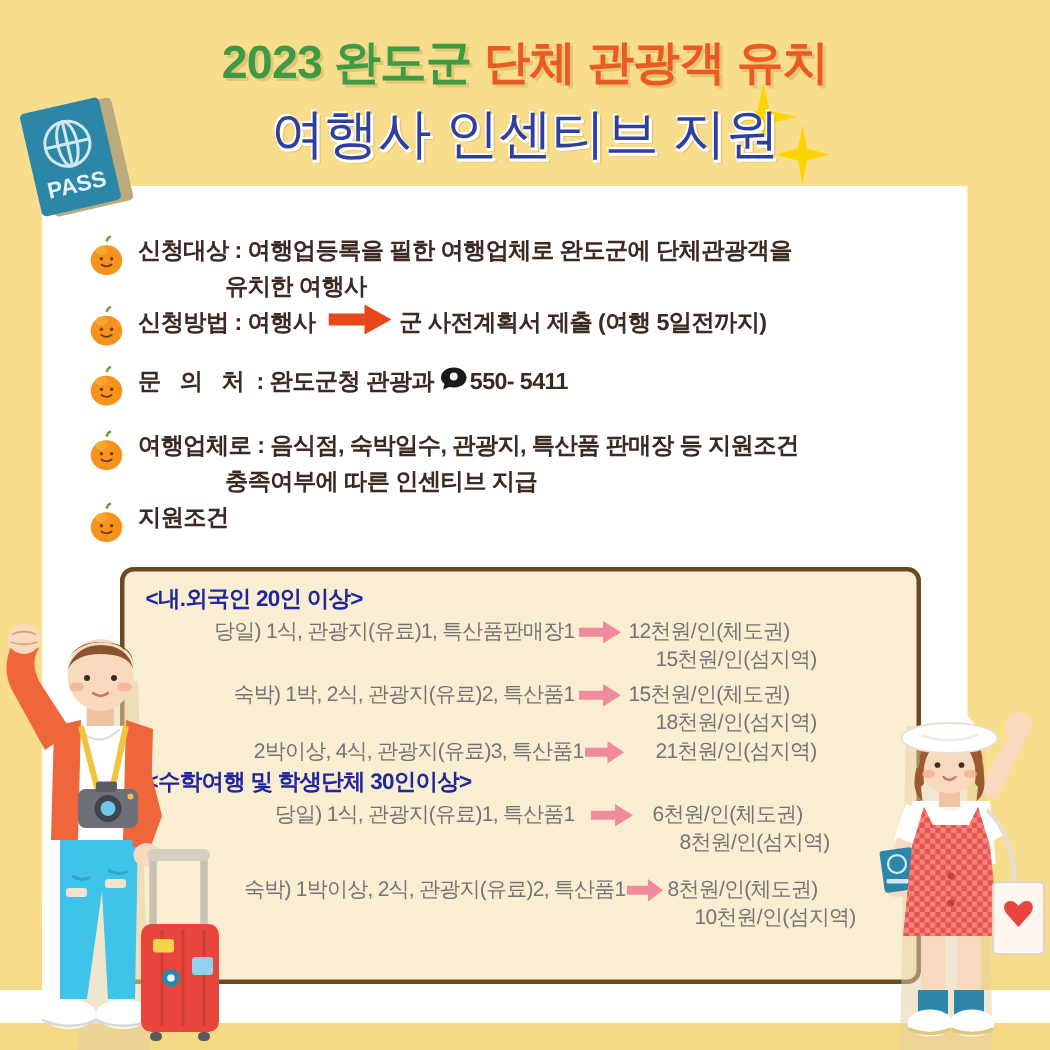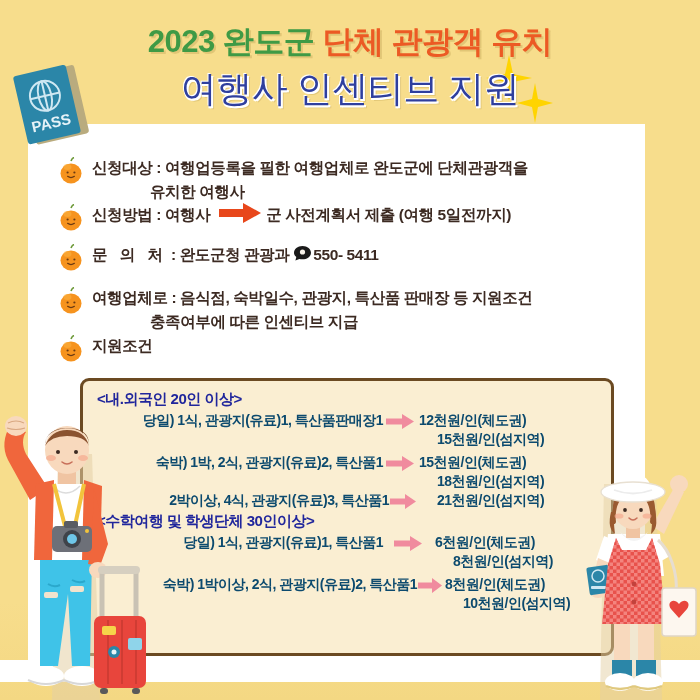--- a/index.html
+++ b/index.html
@@ -44,22 +44,22 @@
   .arrow-red{display:inline-block;vertical-align:-3px;margin:0 5px;}
   .tel{display:inline-block;vertical-align:-2px;margin-right:1px;}
   .sp-label{letter-spacing:4px;}
 
   
   .cond-box{position:absolute;left:80px;top:378px;width:534px;height:278px;
     background:#faeed2;border:3px solid #6b4a22;border-radius:9px;z-index:9;
     box-sizing:border-box;padding:9px 0 0 0;}
   .cond-head{font-size:15px;font-weight:bold;color:#20269c;letter-spacing:-0.5px;
     padding-left:14px;margin-bottom:2px;}
-  .cond-line{display:flex;align-items:flex-start;font-size:14px;font-weight:bold;
-    color:#0c4a6e;letter-spacing:-0.5px;line-height:1.36;}
+  .cond-line{display:flex;align-items:flex-start;font-size:14px;font-weight:normal;
+    color:#737373;letter-spacing:-0.5px;line-height:1.36;}
   .cl-left{text-align:right;}
   .cl-arrow{width:34px;min-width:34px;display:flex;justify-content:center;
     align-items:flex-start;padding-top:3px;}
   .cl-right{padding-left:2px;}
   .cl-right div{white-space:nowrap;}
   .cl-r2{padding-left:18px;}
 
   
   .char-left{position:absolute;left:-4px;top:414px;width:150px;height:286px;z-index:10;}
   .char-right{position:absolute;left:578px;top:468px;width:122px;height:232px;z-index:10;}
@@ -240,21 +240,21 @@
             <path d="M0 4.5 L15 4.5 L15 0 L26 7.5 L15 15 L15 10.5 L0 10.5 Z" fill="#f08b9e"></path>
           </svg>
       </span>
       <span class="cl-right">
         <div class="cl-r2">21천원/인(섬지역)</div>
       </span>
     </div>
 
     <div class="cond-head" style="margin-top:1px;padding-left:14px;">&lt;수학여행 및 학생단체 30인이상&gt;</div>
 
-    <div class="cond-line" style="margin-bottom:4px;gap:8px;">
+    <div class="cond-line" style="margin-bottom:12px;gap:8px;">
       <span class="cl-left" style="width:300px;">당일) 1식, 관광지(유료)1, 특산품1</span>
       <span class="cl-arrow">
         <svg width="28" height="15" viewBox="0 0 28 15">
             <path d="M0 4.5 L16 4.5 L16 0 L28 7.5 L16 15 L16 10.5 L0 10.5 Z" fill="#f08b9e"></path>
           </svg>
       </span>
       <span class="cl-right">
         <div>6천원/인(체도권)</div>
         <div class="cl-r2">8천원/인(섬지역)</div>
       </span>

